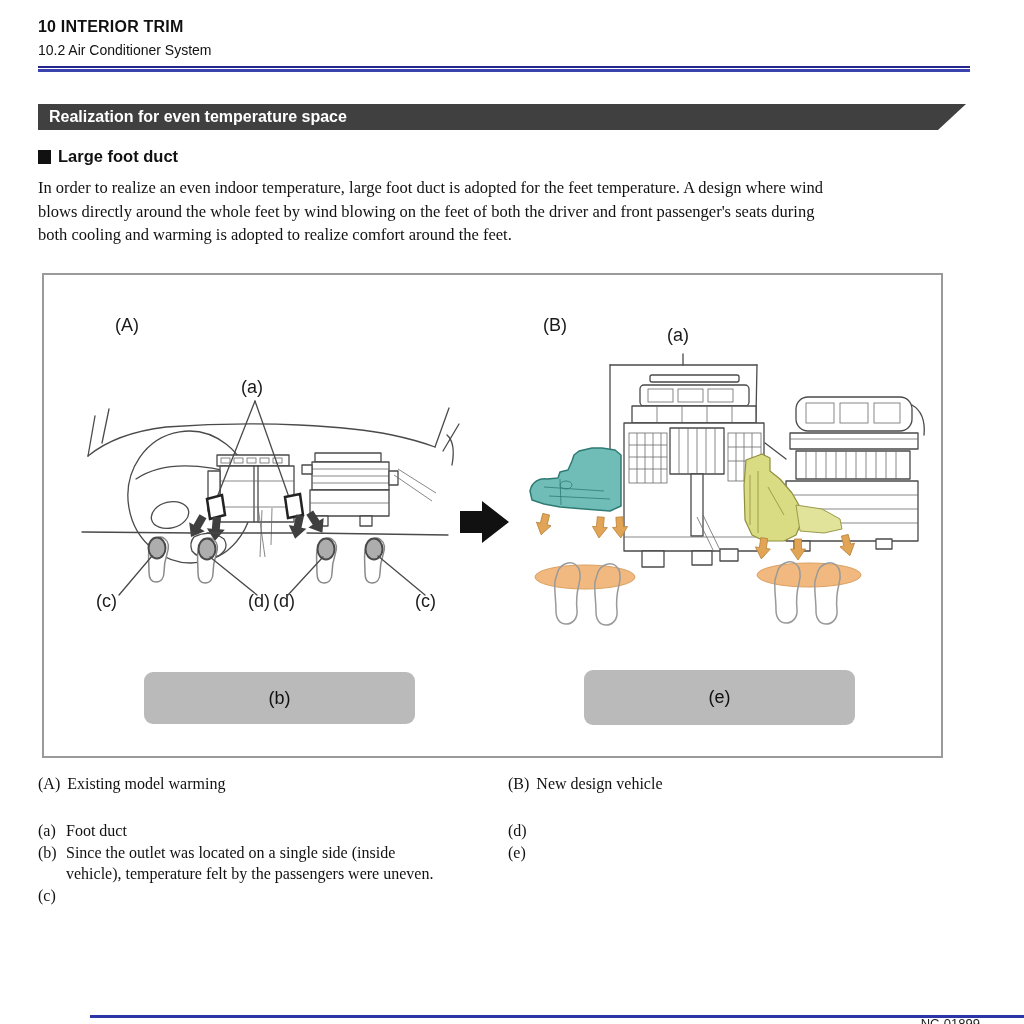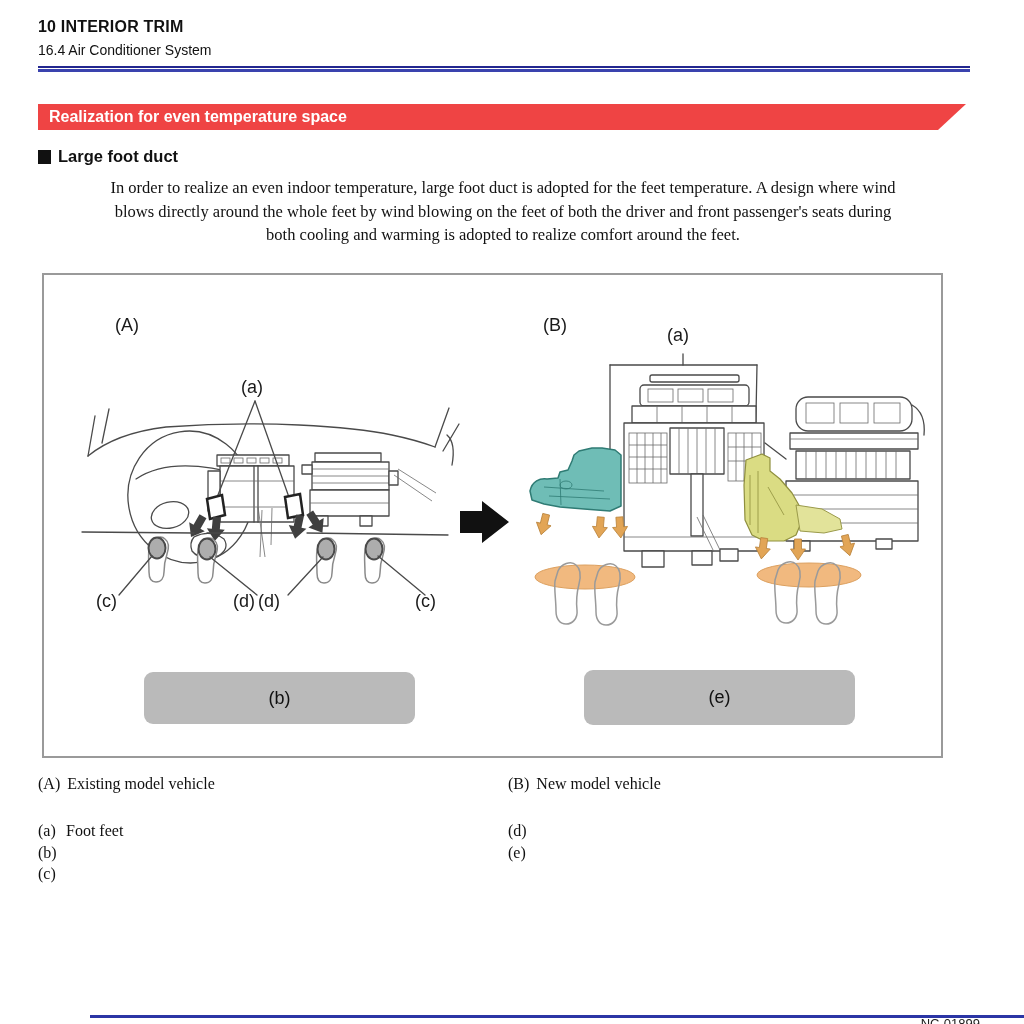--- a/index.html
+++ b/index.html
@@ -9,33 +9,33 @@
 
   
   .hdr-chapter{left:38px;top:18px;font-size:16px;font-weight:bold;letter-spacing:.2px;}
   .hdr-section{left:38px;top:42px;font-size:14px;}
   .rule-double{left:38px;top:66px;width:932px;}
   .rule-thin{height:2px;background:#23278f;}
   .rule-gap{height:1px;background:#fff;}
   .rule-thick{height:3px;background:#3a43ae;}
 
   
-  .banner{left:38px;top:104px;width:928px;height:26px;background:#ef4444;
+  .banner{left:38px;top:104px;width:928px;height:26px;background:#404040;
           clip-path:polygon(0 0,100% 0,calc(100% - 28px) 100%,0 100%);
           color:#fff;font-weight:bold;font-size:16px;line-height:26px;padding-left:11px;box-sizing:border-box;}
 
   
   .sec-head{left:38px;top:147px;display:flex;align-items:center;gap:7px;}
   .sec-square{width:13px;height:14px;background:#111;display:inline-block;}
   .sec-title{font-size:16.5px;font-weight:bold;}
 
   
   .para{left:38px;top:176px;width:930px;font-family:"Liberation Serif",serif;
         font-size:16.5px;line-height:23.5px;}
-  .pre{white-space:pre-line;text-align:center;}
+  .pre{white-space:pre-line;}
 
   
   .figure-box{left:42px;top:273px;width:901px;height:485px;border:2px solid #9a9a9a;box-sizing:border-box;background:#fff;}
   .fig-label{position:absolute;font-size:18px;color:#1a1a1a;font-family:"Liberation Sans",sans-serif;}
   .fig-panel-label{position:absolute;display:flex;align-items:center;justify-content:center;font-size:18px;}
   .fig-number{position:absolute;left:840px;top:741px;width:96px;text-align:right;font-size:13px;color:#222;}
   .d-pair span{margin-right:3px;}
 
   
   .caption{position:absolute;font-family:"Liberation Serif",serif;font-size:16px;display:flex;}
@@ -47,21 +47,21 @@
   .footer-rule{left:90px;top:1015px;width:934px;height:3px;background:#2b35a5;}
 
   svg .ln{stroke:#4a4a4a;stroke-width:1.3;fill:none;stroke-linecap:round;stroke-linejoin:round;}
   svg .lnw{stroke:#4a4a4a;stroke-width:1.3;fill:#fff;stroke-linejoin:round;}
   svg .thin{stroke:#6a6a6a;stroke-width:.8;fill:none;}
 </style>
 </head>
 <body>
 
 <div class="abs hdr-chapter">10 INTERIOR TRIM</div>
-<div class="abs hdr-section">16.4 Air Conditioner System</div>
+<div class="abs hdr-section">10.2 Air Conditioner System</div>
 <div class="abs rule-double">
   <div class="rule-thin"></div>
   <div class="rule-gap"></div>
   <div class="rule-thick"></div>
 </div>
 
 <div class="abs banner">Realization for even temperature space</div>
 
 <div class="abs sec-head">
   <span class="sec-square"></span>
@@ -281,45 +281,47 @@
       <rect x="540" y="395" width="271" height="55" rx="9" fill="#bababa"></rect>
     </g>
   </svg>
 
   
   <div class="fig-label" style="left:71px;top:40px;">(A)</div>
   <div class="fig-label" style="left:499px;top:40px;">(B)</div>
   <div class="fig-label" style="left:197px;top:102px;">(a)</div>
   <div class="fig-label" style="left:623px;top:50px;">(a)</div>
   <div class="fig-label" style="left:52px;top:316px;">(c)</div>
-  <div class="fig-label d-pair" style="left:189px;top:316px;">
+  <div class="fig-label d-pair" style="left:204px;top:316px;">
     <span>(d)</span><span>(d)</span>
   </div>
   <div class="fig-label" style="left:371px;top:316px;">(c)</div>
   <div class="fig-panel-label" style="left:100px;top:397px;width:271px;height:52px;">(b)</div>
   <div class="fig-panel-label" style="left:540px;top:395px;width:271px;height:55px;">(e)</div>
   <div class="fig-number">NC-01899</div>
 </div>
 
 <div class="caption" style="left:38px;top:775px;">
   <span class="mk">(A)</span>
-  <span>Existing model vehicle</span>
+  <span>Existing model warming</span>
 </div>
 <div class="caption" style="left:508px;top:775px;">
   <span class="mk">(B)</span>
-  <span>New model vehicle</span>
+  <span>New design vehicle</span>
 </div>
 
 <div class="legend-col" style="left:38px;top:820px;width:440px;">
   <div class="legend-item">
     <span class="mk">(a)</span>
-    <span class="pre">Foot feet</span>
+    <span class="pre">Foot duct</span>
   </div>
   <div class="legend-item">
     <span class="mk">(b)</span>
+    <span class="pre">Since the outlet was located on a single side (inside
+vehicle), temperature felt by the passengers were uneven.</span>
   </div>
   <div class="legend-item">
     <span class="mk">(c)</span>
   </div>
 </div>
 <div class="legend-col" style="left:508px;top:820px;width:460px;">
   <div class="legend-item">
     <span class="mk">(d)</span>
   </div>
   <div class="legend-item">

